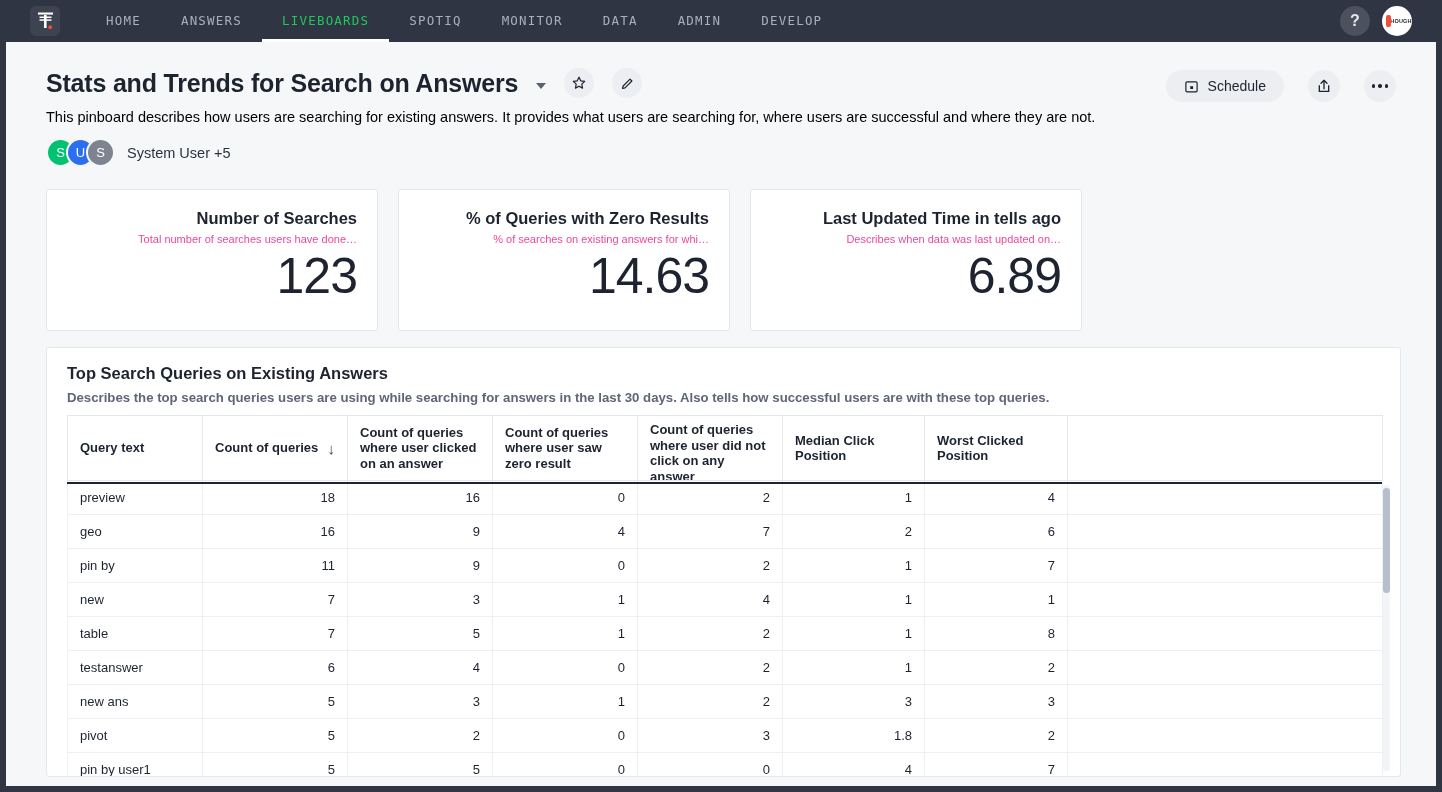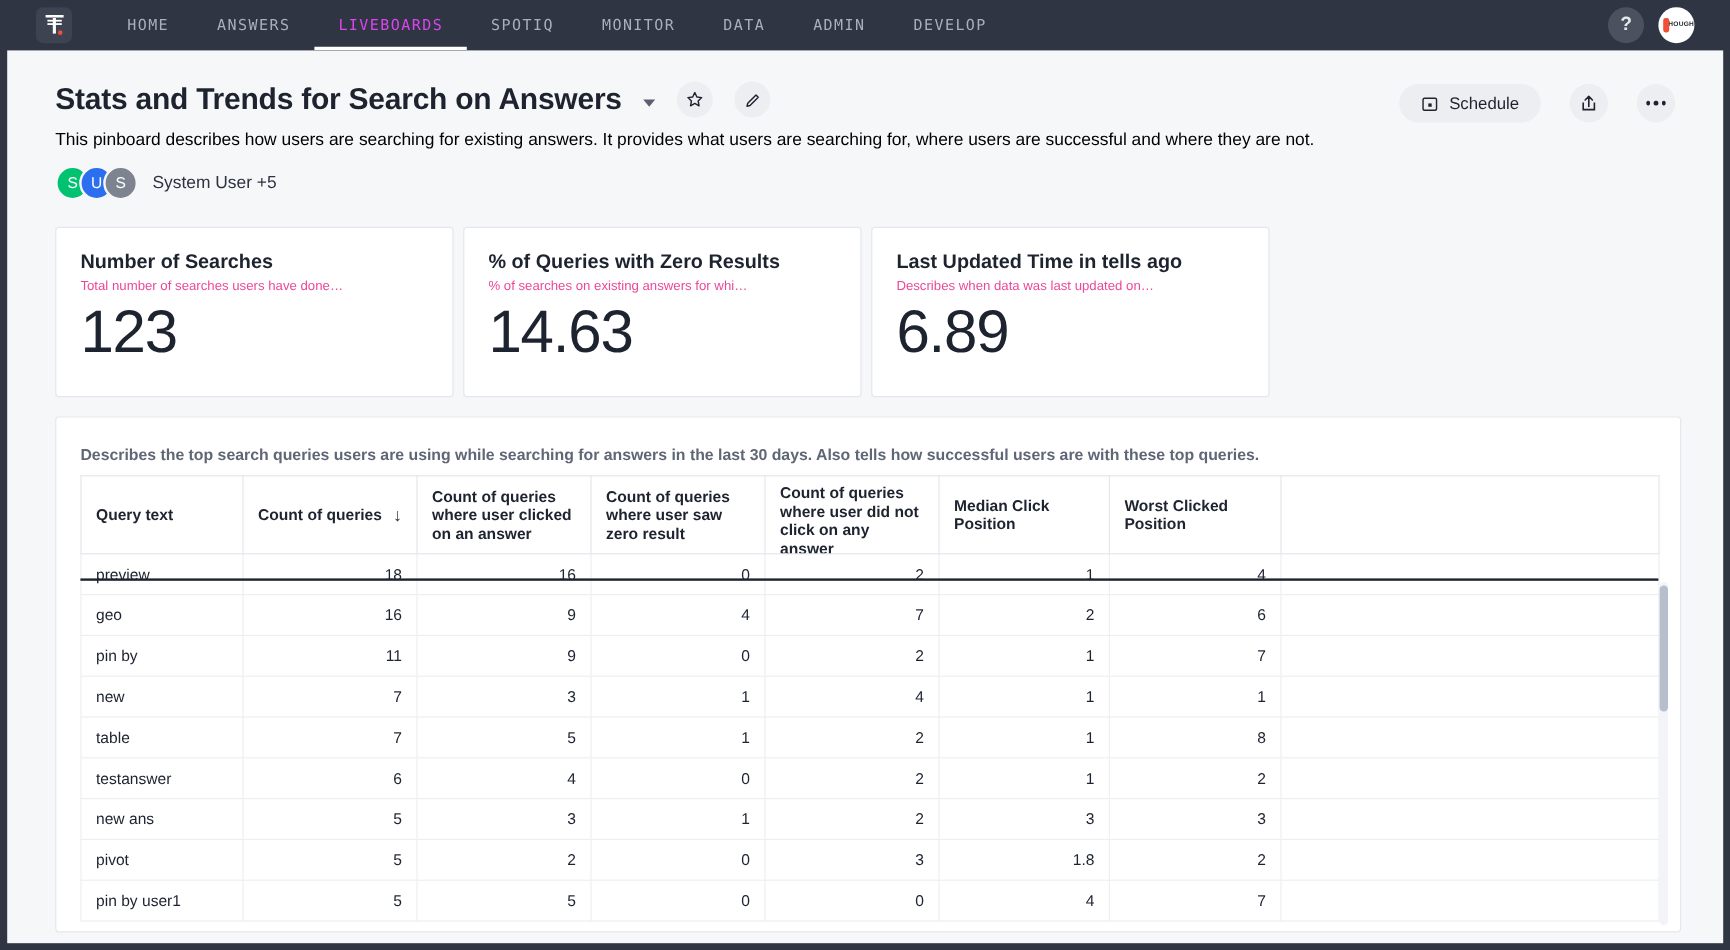--- a/index.html
+++ b/index.html
@@ -38,21 +38,21 @@
     font-size: 12.5px;
     letter-spacing: 1.2px;
     padding: 0 20px;
     height: 42px;
     line-height: 42px;
     cursor: pointer;
     white-space: nowrap;
     font-family: "DejaVu Sans Mono", monospace;
   }
   .navlink.active {
-    color: #d946ef;
+    color: #22c55e;
     box-shadow: inset 0 -3px 0 0 #ffffff;
   }
   .nav-right {
     position: absolute; right: 24px; top: 0; height: 42px;
     display: flex; align-items: center; gap: 12px;
   }
   .help-btn {
     width: 30px; height: 30px; border-radius: 50%;
     background: #4b515e; color: #e6e8ec;
     display: flex; align-items: center; justify-content: center;
@@ -125,21 +125,21 @@
   .av {
     width: 29px; height: 29px; border-radius: 50%;
     color: #fff; font-size: 13px; font-weight: 500;
     display: flex; align-items: center; justify-content: center;
     border: 2px solid #f6f7f9; margin-left: -9px;
   }
   .av:first-child { margin-left: 0; }
   .authors-label { font-size: 14.5px; color: #2b3240; margin-left: 12px; }
 
   
-  .kpi-row { display: flex; gap: 6px; margin-top: 22px; }
+  .kpi-row { display: flex; gap: 18px; margin-top: 22px; text-align: right; }
   .kpi-card {
     width: 332px; height: 142px;
     background: #ffffff; border: 1px solid #e4e7ec;
     border-radius: 3px;
     padding: 18px 20px 0 20px;
     margin-right: 2px;
   }
   .kpi-title { font-size: 16.5px; font-weight: 700; color: #1d232f; line-height: 21px; }
   .kpi-sub {
     font-size: 11px; color: #ec4899; margin-top: 4px;
@@ -297,20 +297,21 @@
           <div class="kpi-value">14.63</div>
         </div>
         <div class="kpi-card">
           <div class="kpi-title">Last Updated Time in tells ago</div>
           <div class="kpi-sub">Describes when data was last updated on…</div>
           <div class="kpi-value">6.89</div>
         </div>
       </div>
 
       <div class="table-panel">
+        <div class="panel-title">Top Search Queries on Existing Answers</div>
         <div class="panel-sub">Describes the top search queries users are using while searching for answers in the last 30 days. Also tells how successful users are with these top queries.</div>
 
         <table class="viz">
           <colgroup>
             <col style="width:135px">
               <col style="width:145px">
               <col style="width:145px">
             <col style="width:145px">
               <col style="width:145px">
               <col style="width:142px">

